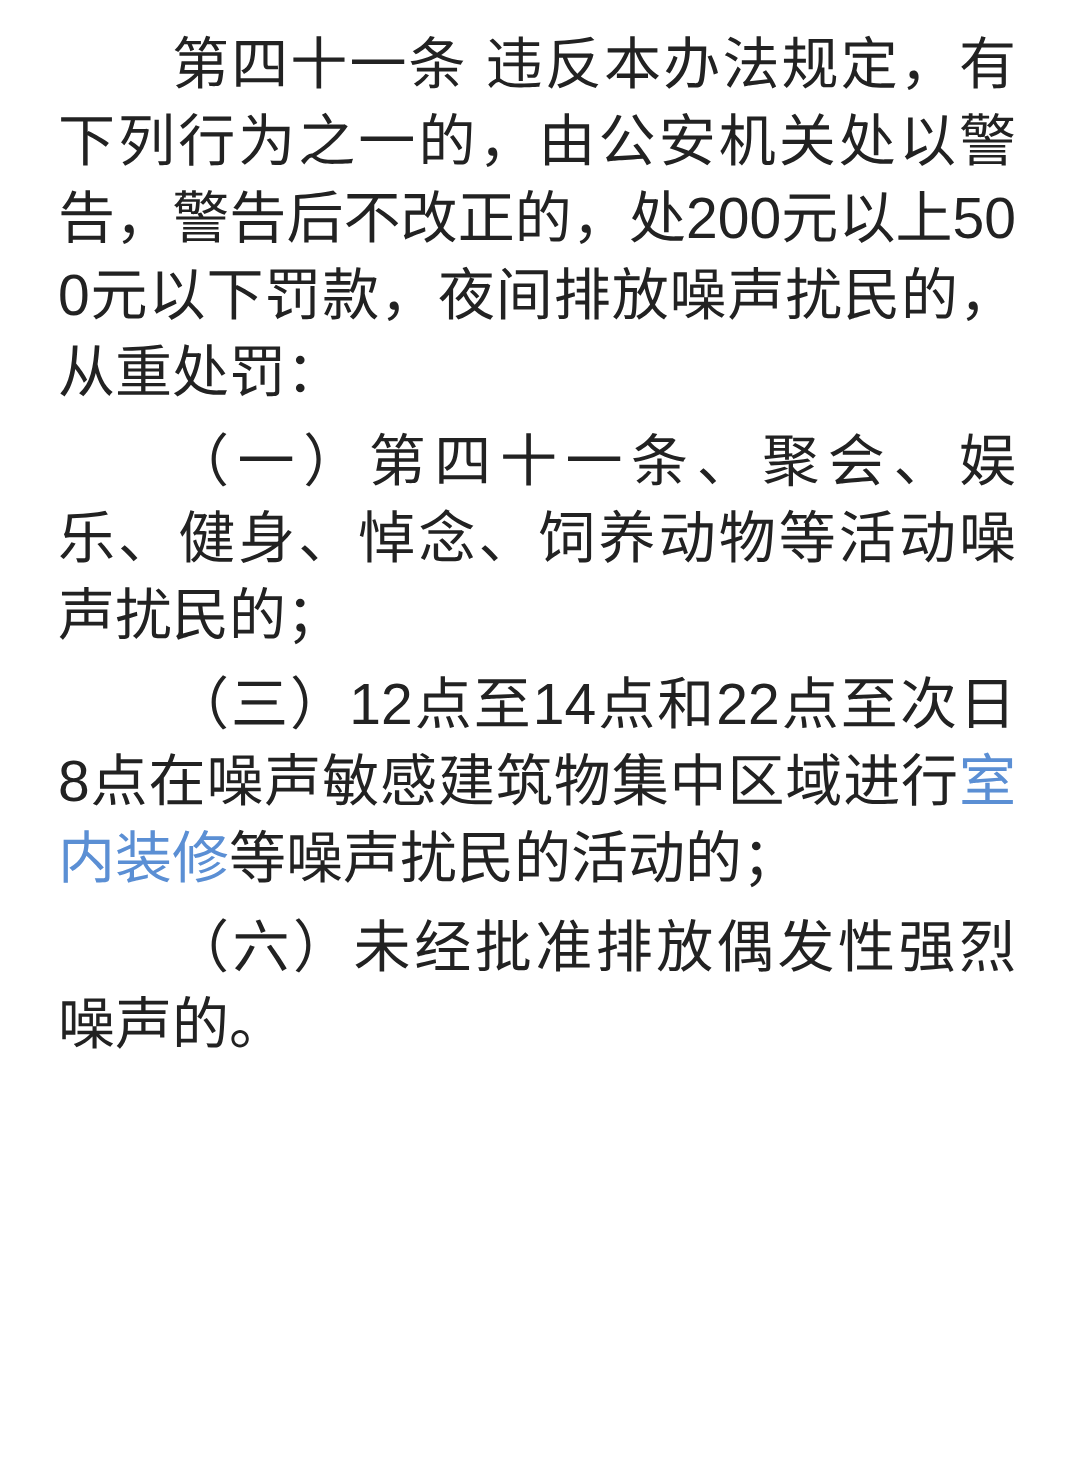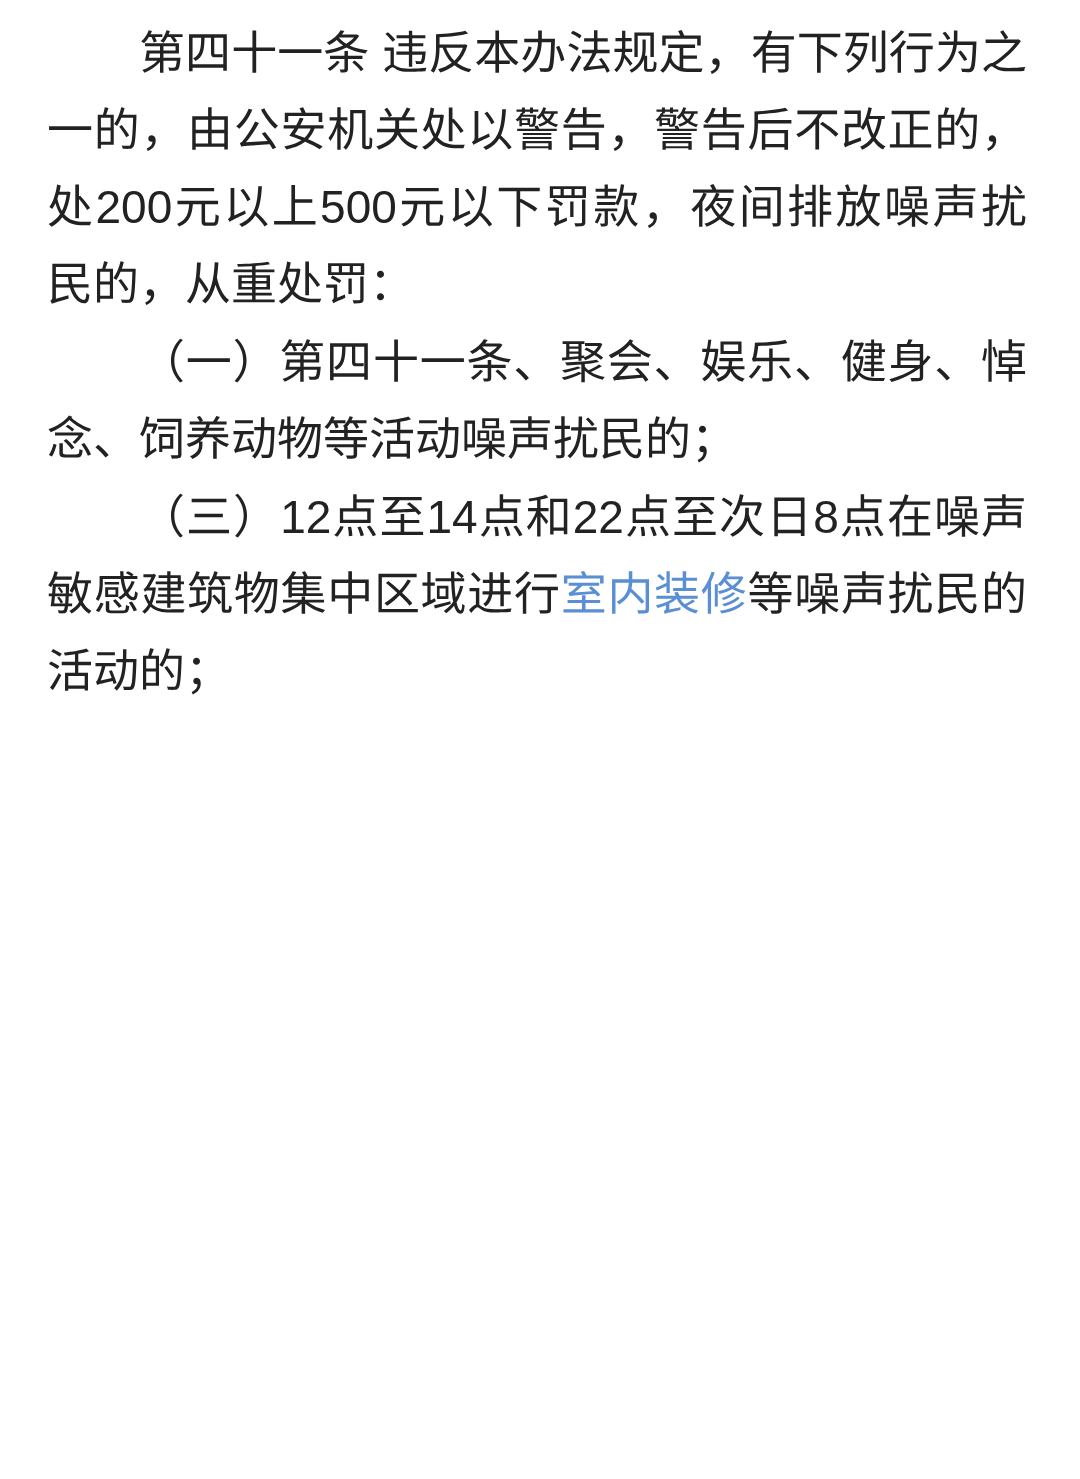--- a/index.html
+++ b/index.html
@@ -23,34 +23,35 @@
   }
   .article {
     font-size: 45px;
     line-height: 77px;
     letter-spacing: 0px;
     text-align: justify;
     text-justify: inter-ideograph;
     color: #222222;
   }
   .para {
-    margin: 1px;
+    margin: 12px;
     text-indent: 2em;
-    font-size: 46px;
+    font-size: 57px;
     line-height: 77px;
     color: #222222;
     word-break: break-all;
   }
   .link {
     color: #5b8fd4;
     text-decoration: none;
   }
 </style>
 </head>
 <body>
 
 <div class="page">
   <div class="article" id="article-body">
       <p class="para"><span>第四十一条 违反本办法规定，有下列行为之一的，由公安机关处以警告，警告后不改正的，处200元以上500元以下罚款，夜间排放噪声扰民的，从重处罚：</span></p>
       <p class="para"><span>（一）第四十一条、聚会、娱乐、健身、悼念、饲养动物等活动噪声扰民的；</span></p>
       <p class="para"><span>（三）12点至14点和22点至次日8点在噪声敏感建筑物集中区域进行</span><a class="link" style="color: rgb(91, 143, 212);">室内装修</a><span>等噪声扰民的活动的；</span></p>
+      <p class="para"><span>（六）未经批准排放偶发性强烈噪声的。</span></p>
     </div>
 </div>
 
 </body></html>

